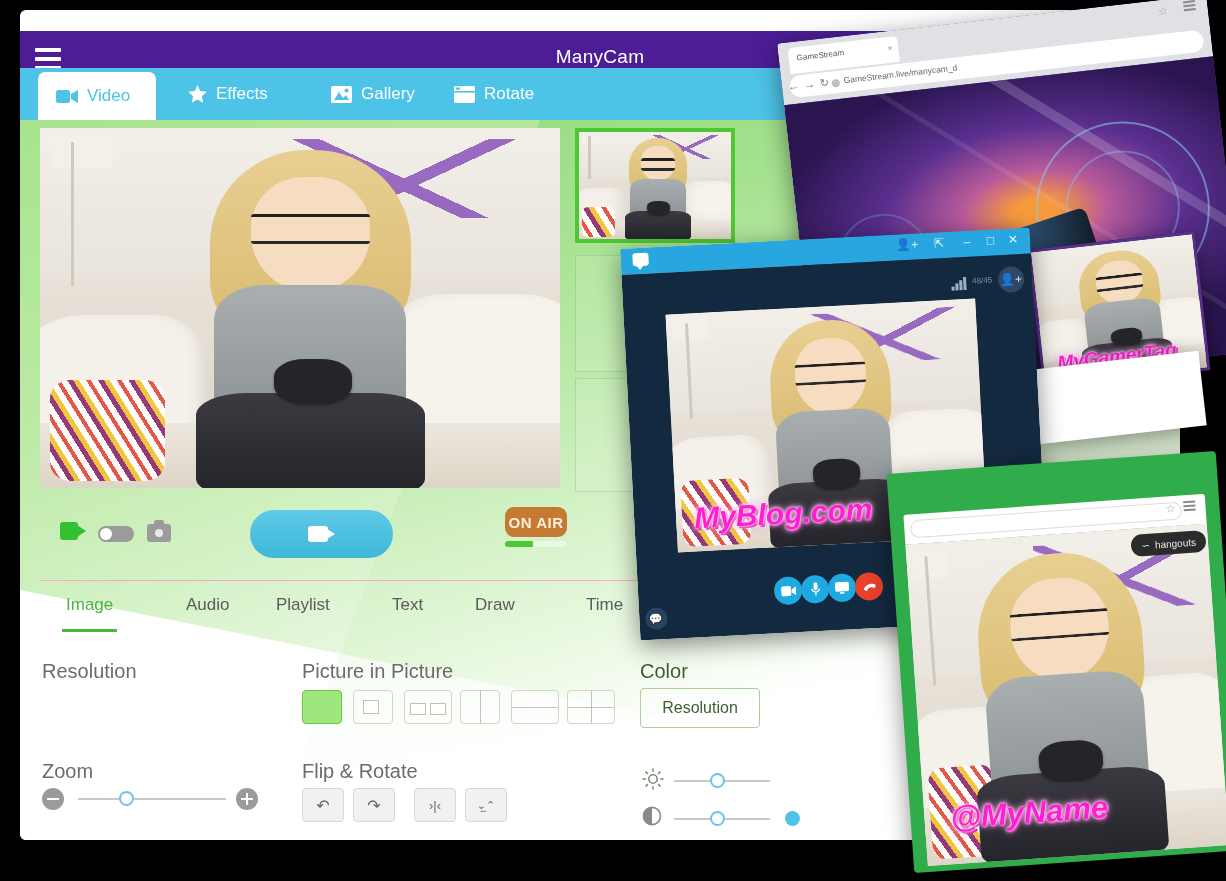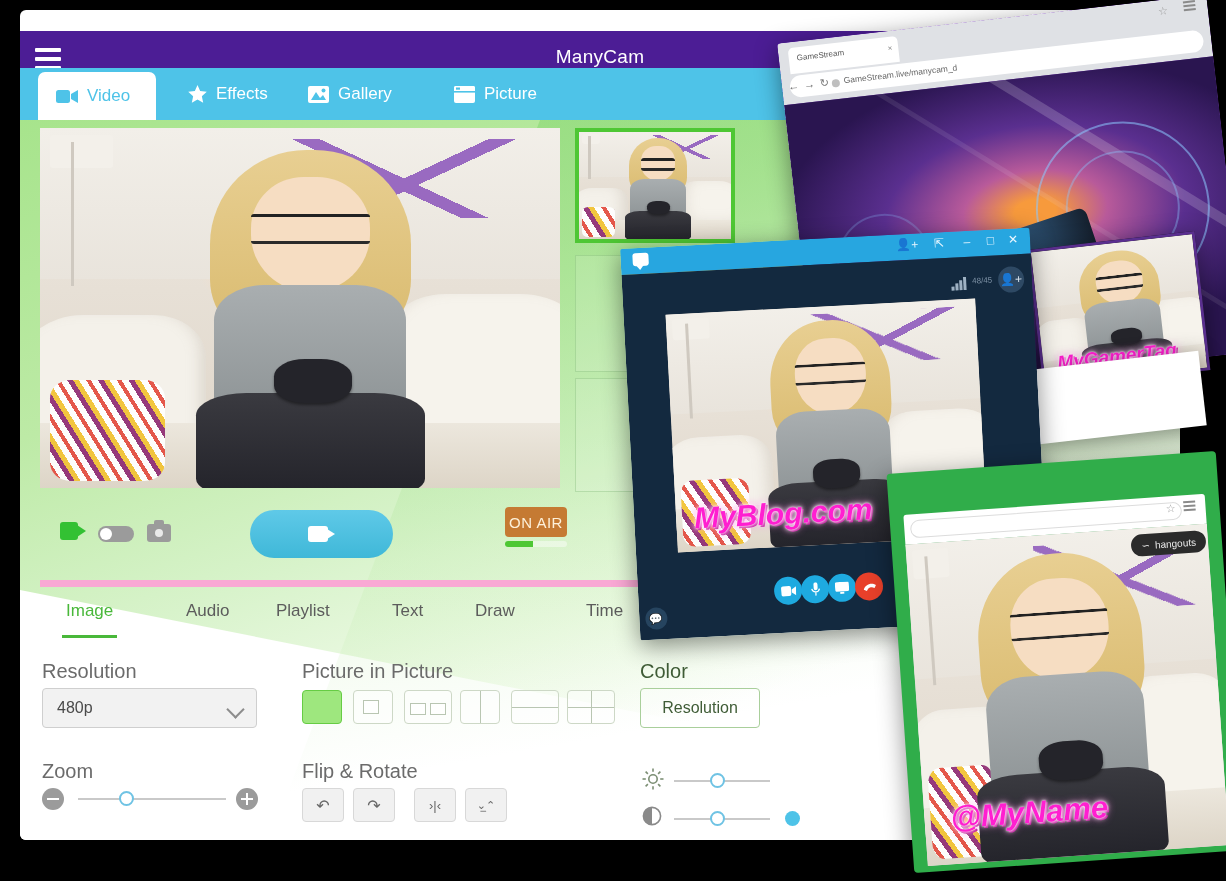--- a/index.html
+++ b/index.html
@@ -69,28 +69,28 @@
   .cam-dot .lens{position:absolute;left:17px;top:3px;width:0;height:0;border-top:6px solid transparent;border-bottom:6px solid transparent;border-left:9px solid #33c133;}
   .toggle{position:absolute;left:58px;top:26px;width:36px;height:16px;border-radius:9px;background:#9b9b9b;cursor:pointer;}
   .toggle .knob{position:absolute;left:2px;top:2px;width:12px;height:12px;border-radius:50%;background:#fff;}
   .photo-ic{position:absolute;left:107px;top:24px;width:24px;height:18px;background:#9b9b9b;border-radius:3px;}
   .photo-ic:after{content:"";position:absolute;left:8px;top:5px;width:8px;height:8px;border-radius:50%;background:#e9e9e9;}
   .photo-ic:before{content:"";position:absolute;left:7px;top:-4px;width:10px;height:5px;background:#9b9b9b;border-radius:2px 2px 0 0;}
   .bigrec{position:absolute;left:210px;top:10px;width:143px;height:48px;border-radius:24px;
           background:linear-gradient(180deg,#5fc9e8,#3fb8d8);cursor:pointer;border:0;}
   .bigrec .vic{position:absolute;left:58px;top:16px;width:20px;height:16px;background:#fff;border-radius:3px;}
   .bigrec .vic:after{content:"";position:absolute;left:19px;top:3px;width:0;height:0;border-top:5px solid transparent;border-bottom:5px solid transparent;border-left:8px solid #fff;}
-  .onair{position:absolute;left:465px;top:7px;width:62px;height:30px;background:#c57a33;border-radius:4px;
-         color:#fdf0d9;font-size:15px;font-weight:normal;display:flex;align-items:center;justify-content:center;
+  .onair{position:absolute;left:465px;top:7px;width:62px;height:30px;background:#c57a33;border-radius:9px;
+         color:#fdf0d9;font-size:15px;font-weight:bold;display:flex;align-items:center;justify-content:center;
          letter-spacing:.5px;cursor:pointer;}
   .onair-bar{position:absolute;left:465px;top:41px;width:62px;height:6px;background:rgba(255,255,255,.45);border-radius:3px;overflow:hidden;}
   .onair-bar i{display:block;height:100%;width:45%;background:#4ec734;}
 
   
-  .lowtabs{position:absolute;left:20px;top:460px;width:1120px;height:48px;border-top:7px solid #f9a8d4;text-decoration:underline;}
+  .lowtabs{position:absolute;left:20px;top:460px;width:1120px;height:48px;border-top:1px solid #f9a8d4;text-decoration:underline;}
   .ltab{position:absolute;top:0;height:48px;display:flex;align-items:center;font-size:17px;color:#5c5c5c;cursor:pointer;padding:0 4px;}
   .ltab.active{color:#49b83a;border-bottom:3px solid #49b83a;}
 
   
   .panel{position:absolute;left:0;top:508px;width:1120px;height:210px;}
   .grp-label{position:absolute;font-size:20px;color:#6b6b6b;}
   .sel{position:absolute;width:215px;height:40px;border:1px solid #cfcfcf;border-radius:4px;
        background:#f2f2f2;display:flex;align-items:center;padding:0 14px;box-sizing:border-box;
        font-size:16px;color:#4a4a4a;cursor:pointer;}
   .sel .chev{position:absolute;right:14px;top:14px;width:11px;height:11px;border-right:2px solid #8c8c8c;border-bottom:2px solid #8c8c8c;transform:rotate(45deg);}
@@ -194,40 +194,40 @@
         <span>Video</span>
       </div>
       <div class="mc-tab" style="left:150px;">
         <span class="ic">
           <svg width="19" height="18" viewBox="0 0 20 19">
               <path d="M10 0 L12.8 6.4 L19.8 7.2 L14.6 11.9 L16 18.8 L10 15.2 L4 18.8 L5.4 11.9 L0.2 7.2 L7.2 6.4 Z" fill="#fff"></path>
             </svg>
         </span>
         <span>Effects</span>
       </div>
-      <div class="mc-tab" style="left:270px;justify-content:center;">
+      <div class="mc-tab" style="left:293px;justify-content:center;">
         <span class="ic">
           <svg width="21" height="17" viewBox="0 0 21 17">
               <rect x="0" y="0" width="21" height="17" rx="2" fill="#fff"></rect>
               <path d="M3 14 L8 6 L12 12 L15 9 L18 14 Z" fill="#4ec3e8"></path>
               <circle cx="15.5" cy="4.5" r="2" fill="#4ec3e8"></circle>
             </svg>
         </span>
         <span>Gallery</span>
       </div>
       <div class="mc-tab" style="left:416px;">
         <span class="ic">
           <svg width="21" height="17" viewBox="0 0 21 17">
               <rect x="0" y="0" width="21" height="17" rx="2" fill="#fff"></rect>
               <rect x="0" y="0" width="21" height="5" rx="2" fill="#fff"></rect>
               <rect x="0" y="5" width="21" height="1.6" fill="#4ec3e8"></rect>
               <rect x="2" y="1.5" width="4" height="2.2" fill="#4ec3e8"></rect>
             </svg>
         </span>
-        <span>Picture</span>
+        <span>Rotate</span>
       </div>
     </div>
 
     <div class="mc-body">
       <div class="greenwash"></div>
       <div class="greenwash2"></div>
 
       <div class="preview">
         <div class="scene">
           <div class="wall"></div>
@@ -297,24 +297,20 @@
         <div class="ltab" style="left:142px;">Audio</div>
         <div class="ltab" style="left:232px;">Playlist</div>
         <div class="ltab" style="left:348px;">Text</div>
         <div class="ltab" style="left:431px;">Draw</div>
         <div class="ltab" style="left:542px;">Time</div>
       </div>
 
       <div class="panel">
 
         <div class="grp-label" style="left:22px;top:32px;">Resolution</div>
-        <div class="sel" style="left:22px;top:60px;">
-          <span>480p</span>
-          <span class="chev"></span>
-        </div>
 
         <div class="grp-label" style="left:282px;top:32px;">Picture in Picture</div>
         <div class="pip sel-on" style="left:282px;top:62px;"></div>
         <div class="pip" style="left:333px;top:62px;">
             <i style="left:9px;top:9px;width:16px;height:14px;"></i>
           </div>
         <div class="pip" style="left:384px;top:62px;width:48px;">
             <i style="left:5px;top:12px;width:16px;height:12px;"></i>
             <i style="left:25px;top:12px;width:16px;height:12px;"></i>
           </div>

